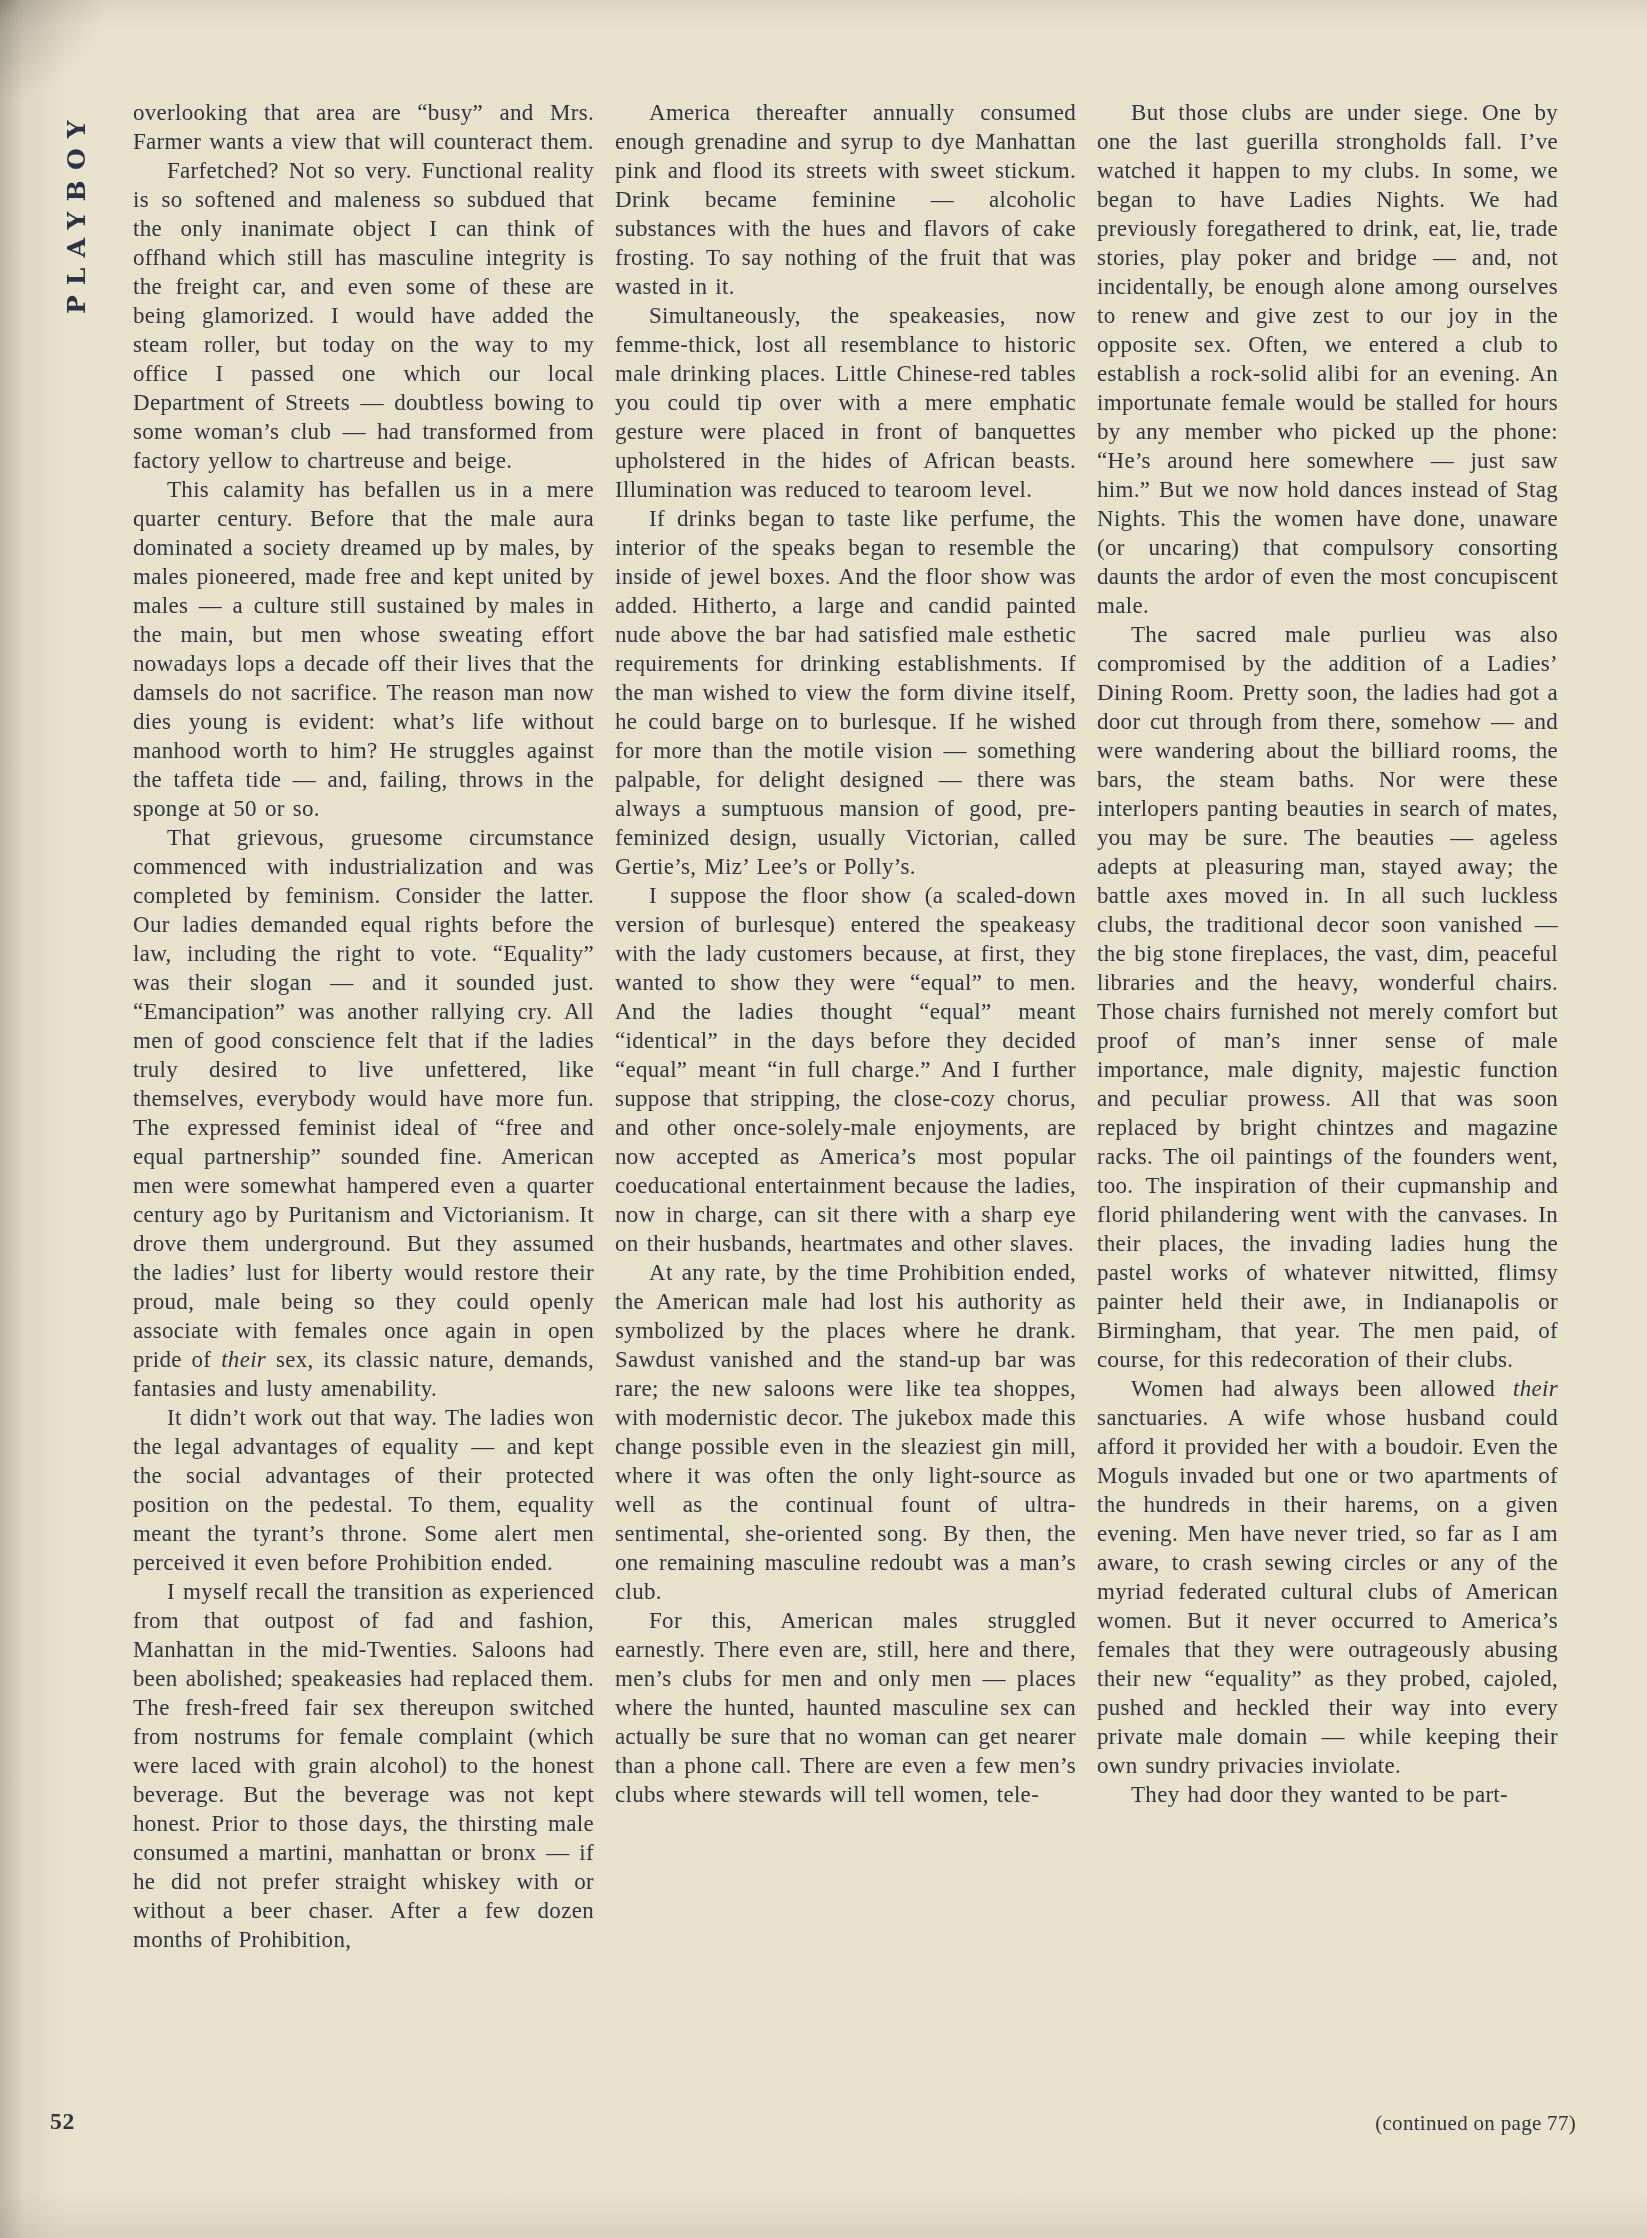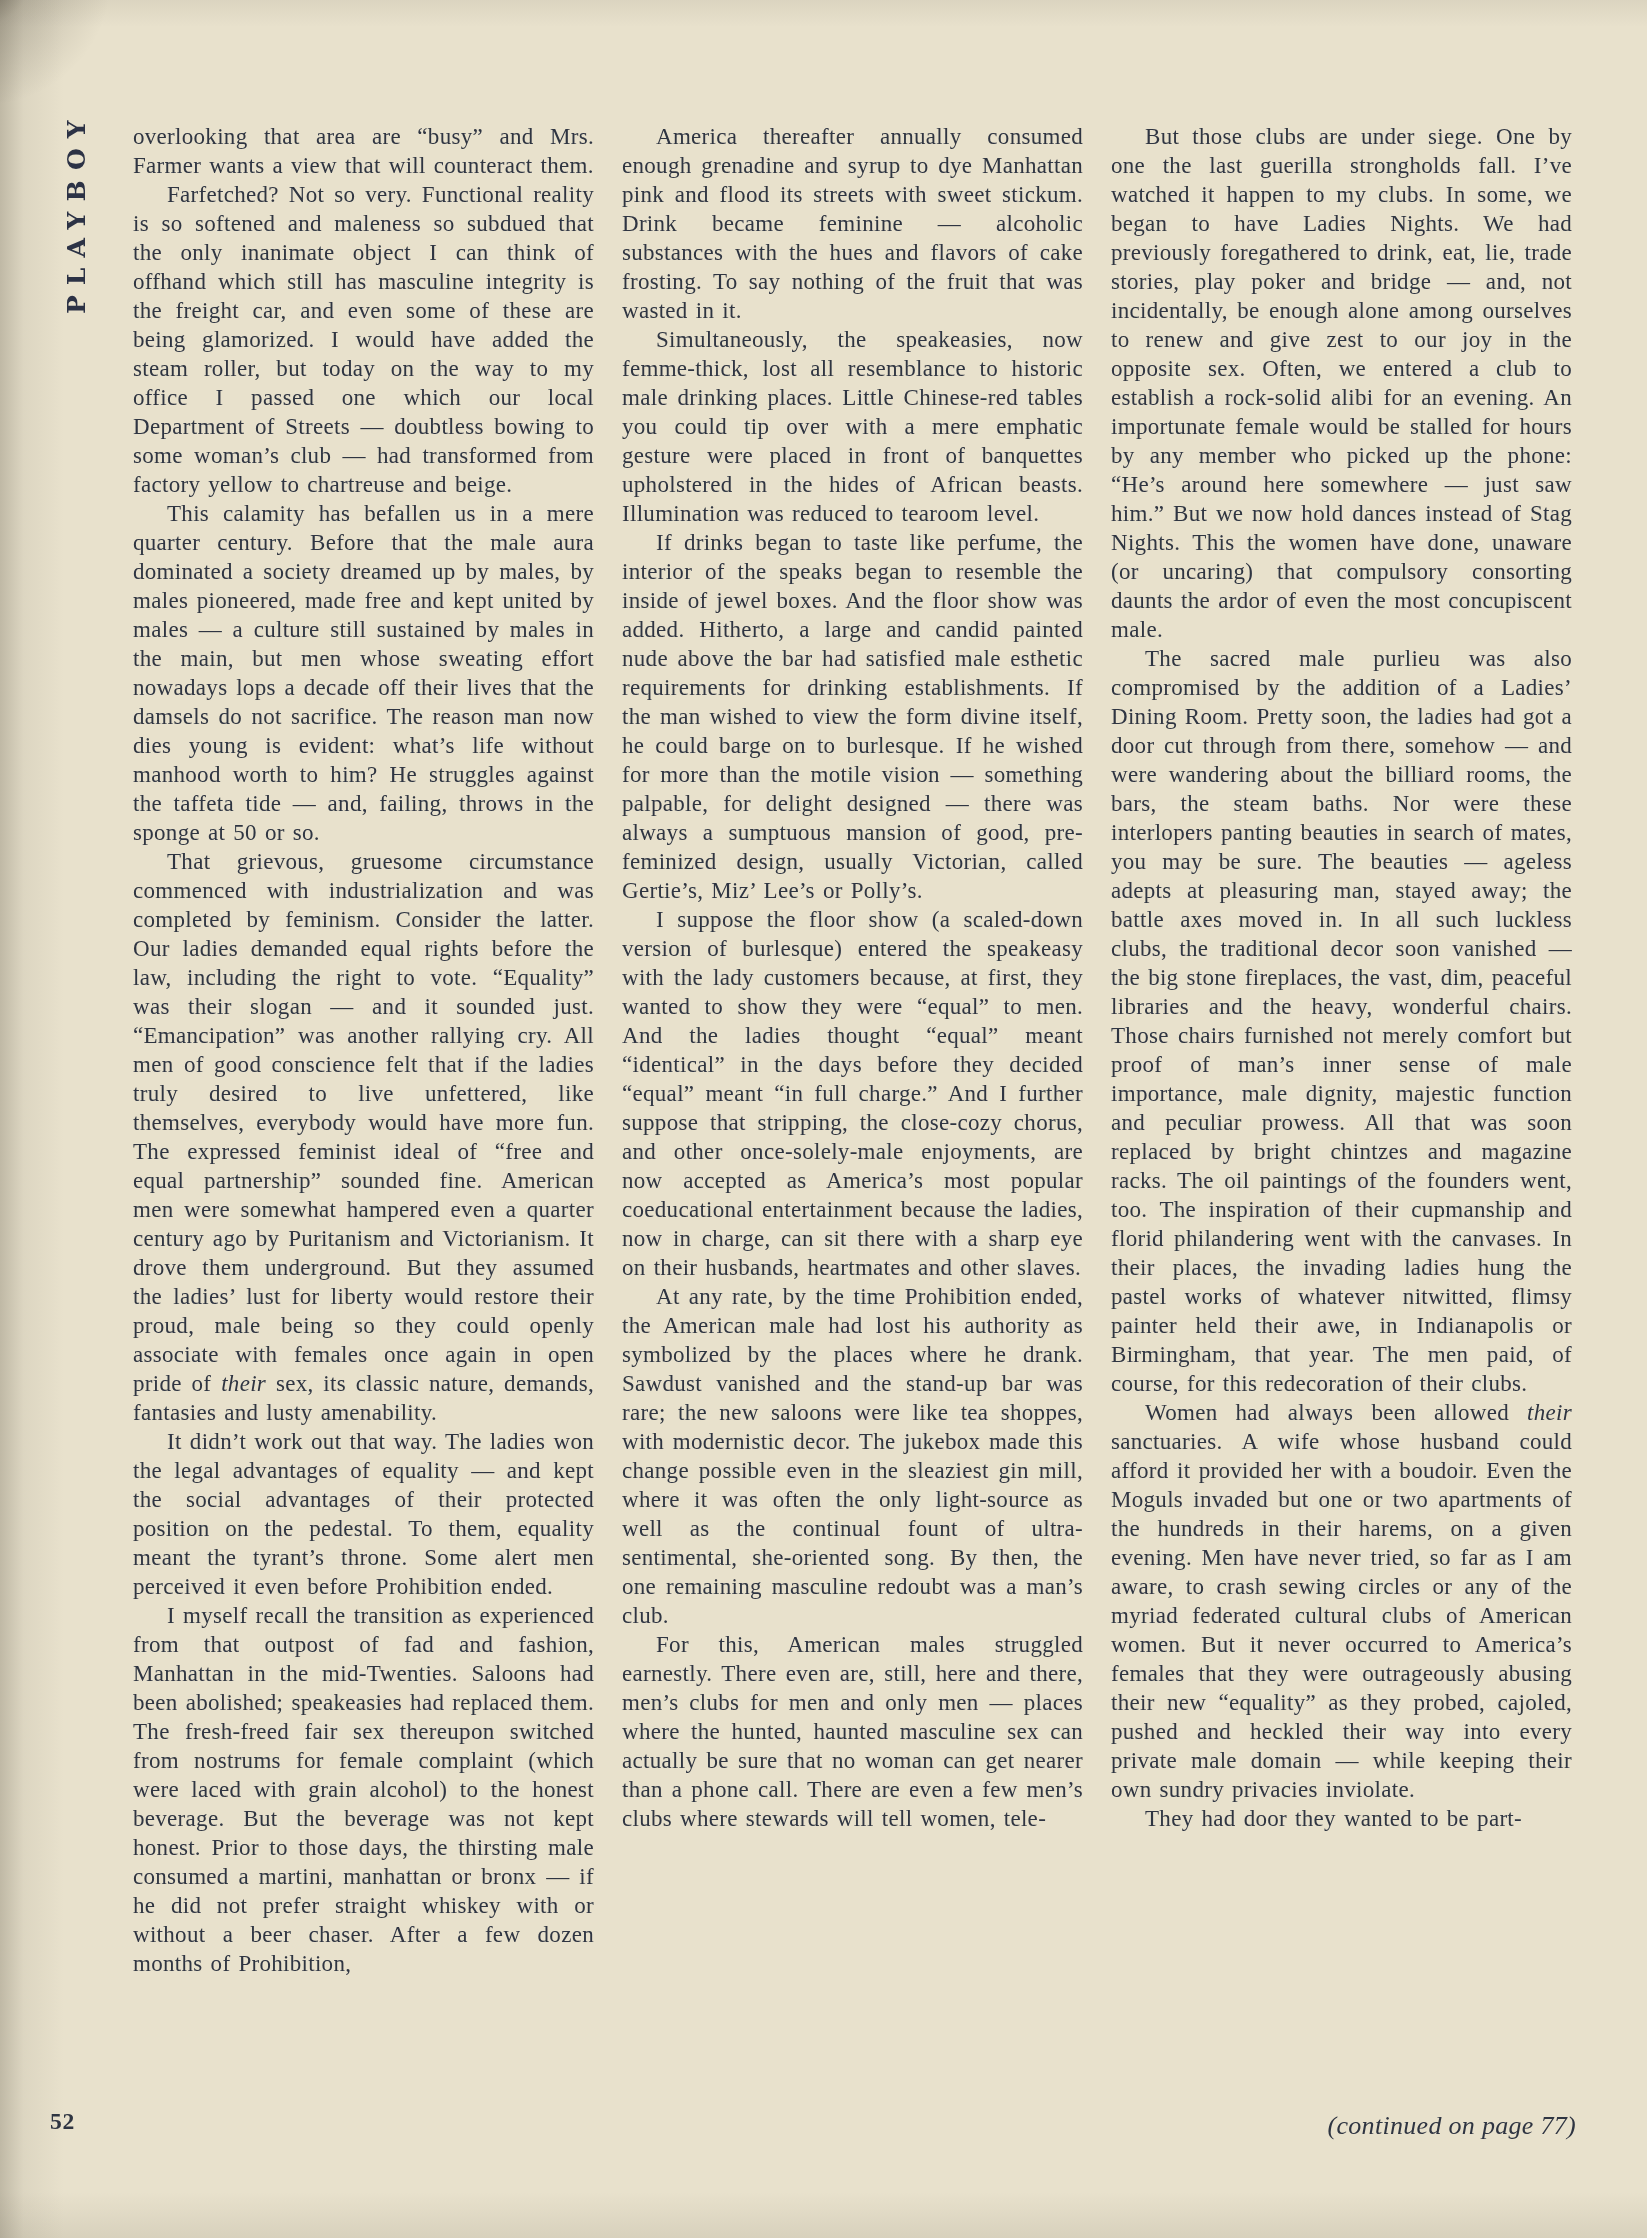--- a/index.html
+++ b/index.html
@@ -26,37 +26,37 @@
   }
   .masthead{
     position:absolute;left:62px;top:314px;
     transform:rotate(-90deg);transform-origin:0 0;
     font-family:"DejaVu Serif","Liberation Serif",serif;
     font-weight:700;font-size:25px;letter-spacing:10px;
     color:#2c3245;white-space:nowrap;
   }
   .columns{
     position:absolute;left:133px;top:98px;width:1443px;
-    display:flex;gap:28px;margin-top:24px;
+    display:flex;gap:21px;
   }
   .col{
     width:461px;
     font-size:23px;line-height:29px;
     text-align:justify;
     letter-spacing:0.3px;word-spacing:2px;
   }
   .col p{margin:0;padding:0;}
   .col p.indent{text-indent:34px;}
   .pageno{
     position:absolute;left:50px;top:2108px;
     font-size:23.6px;font-weight:600;letter-spacing:0.7px;
   }
   .continuation{
     position:absolute;left:1115px;width:461px;top:2111px;
-    text-align:right;font-style:italic;font-size:26px;letter-spacing:0.3px;
+    text-align:right;font-size:21px;letter-spacing:0.3px;
   }
 </style>
 </head>
 <body>
 
 <div class="page">
   <div class="masthead">PLAYBOY</div>
 
   <main class="columns">
     <div class="col">

